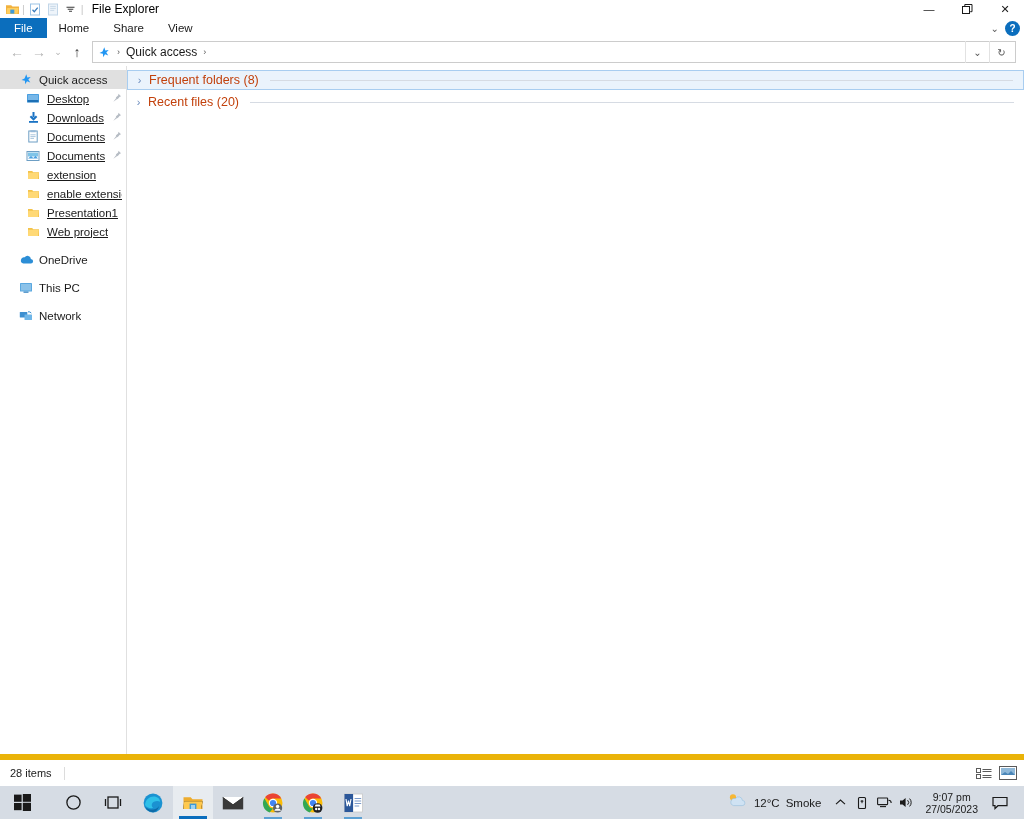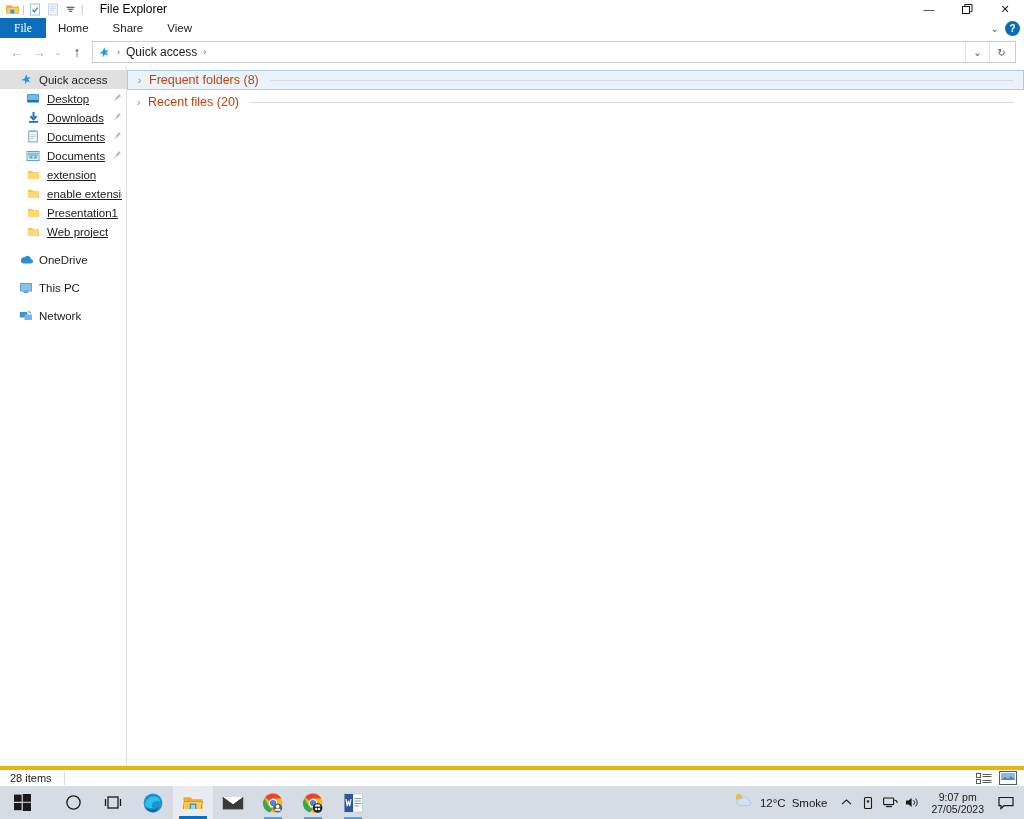--- a/index.html
+++ b/index.html
@@ -15,38 +15,38 @@
   .titlebar {
     height: 18px; display: flex; align-items: center;
     background: #fff; position: relative; padding-left: 3px;
   }
   .qat { display: flex; align-items: center; gap: 0px; height: 18px; }
   .qat-ico {
     width: 18px; height: 18px; display: flex; align-items: center;
     justify-content: center; position: relative;
   }
   .qat-sep { color: #c8c8c8; font-size: 11px; padding: 0 1px; line-height: 18px; }
-  .title-text { font-size: 12px; color: #000; margin-left: 15px; line-height: 18px; }
+  .title-text { font-size: 12px; color: #000; margin-left: 7px; line-height: 18px; }
 
   .win-ctrls { position: absolute; right: 0; top: 0; display: flex; height: 18px; }
   .win-btn {
     width: 38px; height: 18px; display: flex; align-items: center;
     justify-content: center; font-size: 11px; color: #1a1a1a;
   }
 
   
   .ribbon {
     height: 20px; display: flex; align-items: stretch;
     background: #fff; position: relative;
   }
   .tab {
     display: flex; align-items: center; justify-content: center;
     font-size: 11.5px; color: #1a1a1a; padding: 0 12px; height: 20px;
   }
-  .tab.file { background: #0b6ebd; color: #fff; padding: 0 14px; font-weight: 400; font-family: Liberation Serif, serif; }
+  .tab.file { background: #0b6ebd; color: #fff; padding: 0 14px; font-weight: 400; }
   .ribbon-right { position: absolute; right: 4px; top: 0; height: 20px; display: flex; align-items: center; gap: 6px; }
   .chev-collapse { font-size: 10px; color: #5a5a5a; }
   .help-btn {
     width: 15px; height: 15px; border-radius: 50%; background: #0b6ebd;
     color: #fff; font-size: 10px; display: flex; align-items: center;
     justify-content: center; font-weight: bold;
   }
 
   
   .navbar {
@@ -111,21 +111,21 @@
   .grp-row.focused {
     background: #eaf3fc; border: 1px solid #a8cdf0;
     margin-left: 0px; margin-right: 0px;
   }
   .grp-chev { font-size: 11px; color: #6a8bbd; width: 11px; text-align: center; }
   .grp-label { color: #c2410c; white-space: nowrap; font-size: 12.5px; }
   .grp-rule { flex: 1; height: 1px; background: #d6dbe3; margin-left: 7px; margin-right: 4px; }
 
   
   .statusbar {
-    height: 20px; border-top: 4px solid #eab308; background: #fff;
+    height: 32px; border-top: 6px solid #eab308; background: #fff;
     display: flex; align-items: center; padding: 0 6px 0 10px;
   }
   .status-text { font-size: 11px; color: #1a1a1a; }
   .status-sep { width: 1px; height: 13px; background: #dcdcdc; margin-left: 12px; }
   .view-btns { margin-left: auto; display: flex; align-items: center; gap: 4px; }
   .view-btn { width: 20px; height: 18px; display: flex; align-items: center; justify-content: center; }
 
   
   .taskbar {
     height: 33px; background: #d6dce4; display: flex; align-items: center;
@@ -144,21 +144,21 @@
   }
   .tb-app.active { background: rgba(255,255,255,0.45); }
   .tb-app.active::after {
     content: ''; position: absolute; bottom: 0; left: 6px; right: 6px;
     height: 3px; background: #0b6ebd;
   }
   .tb-app.open::after {
     content: ''; position: absolute; bottom: 0; left: 11px; right: 11px;
     height: 2px; background: #5ca0d3;
   }
-  .tray { margin-left: auto; display: flex; align-items: center; height: 33px; padding-right: 4px; }
+  .tray { margin-left: auto; display: flex; align-items: center; height: 33px; padding-right: 10px; }
   .weather { display: flex; align-items: center; gap: 6px; padding: 0 8px; }
   .weather-txt { font-size: 11.5px; color: #1a1a1a; white-space: nowrap; }
   .tray-ico { width: 22px; height: 33px; display: flex; align-items: center; justify-content: center; }
   .clock {
     display: flex; flex-direction: column; align-items: center;
     justify-content: center; font-size: 10.5px; color: #1a1a1a;
     line-height: 12px; padding: 0 8px; height: 33px;
   }
   .action-center { width: 28px; height: 33px; display: flex; align-items: center; justify-content: center; }
 </style>

